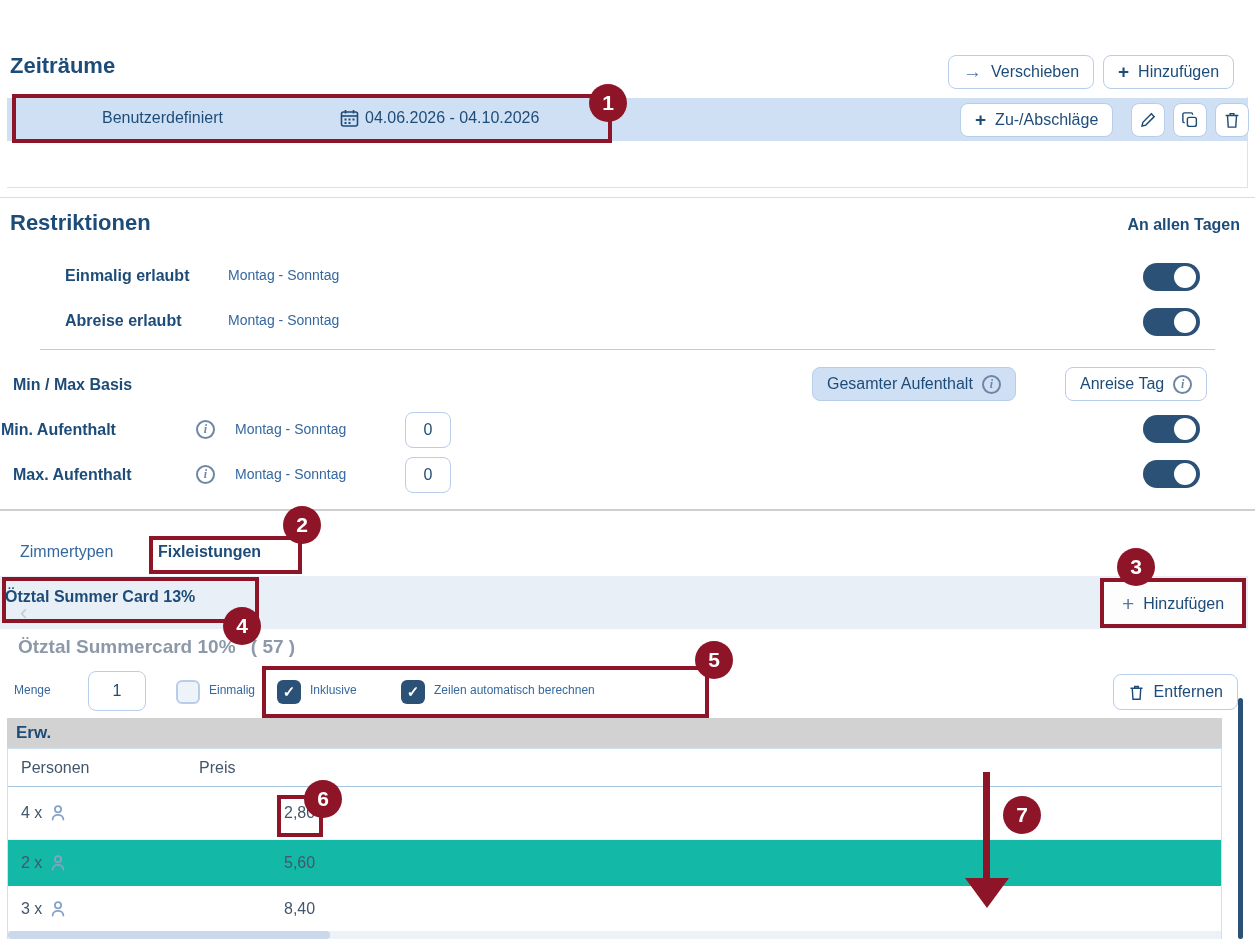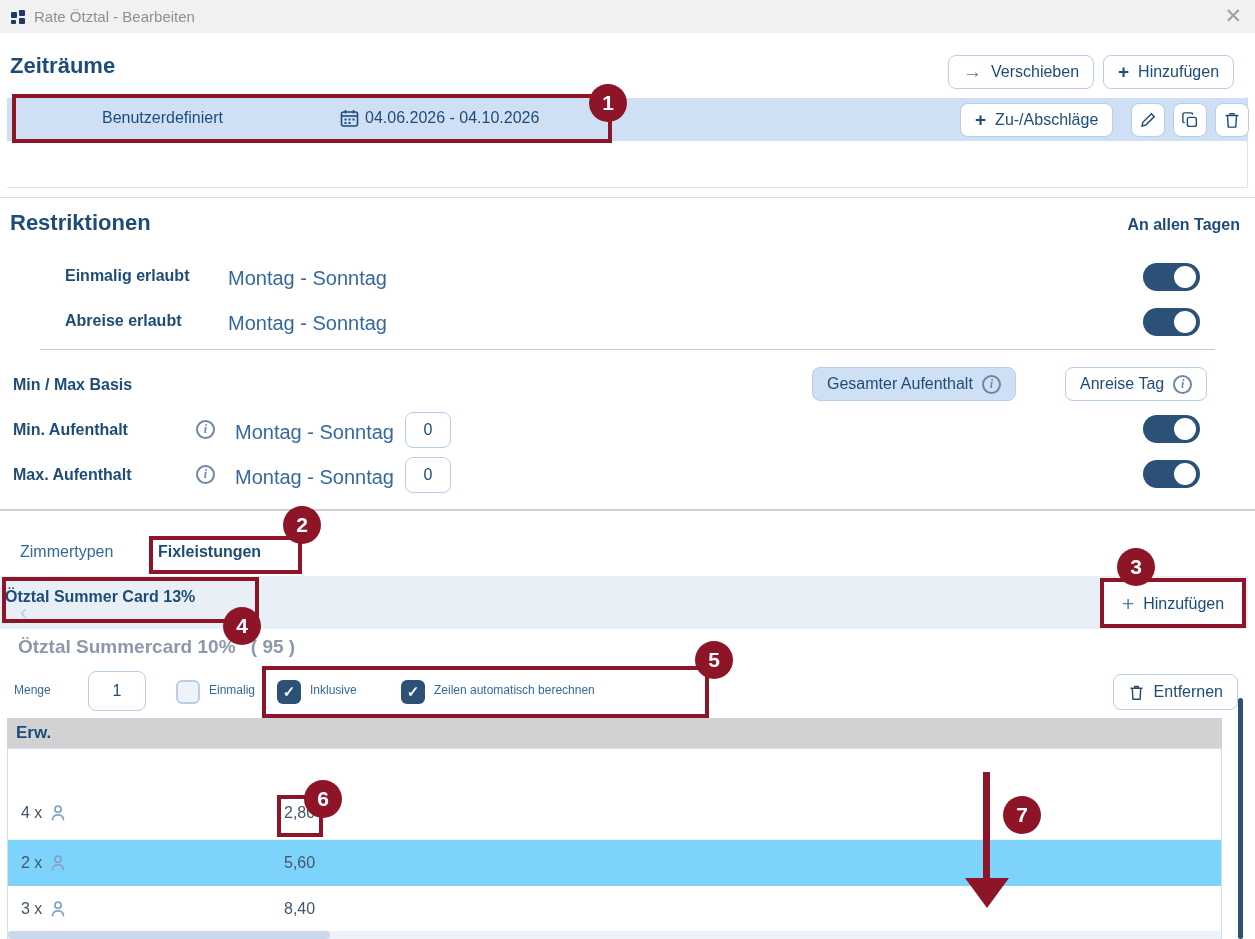--- a/index.html
+++ b/index.html
@@ -24,21 +24,21 @@
   .btn .plus{color:var(--navy);font-size:19px;font-weight:bold}
   .btn .arrow{color:#4d79ad;font-size:19px}
   .btn.sel{background:var(--rowblue)}
   .iconbtn{display:inline-flex;align-items:center;justify-content:center;width:34px;height:34px;
        background:#fff;border:1px solid var(--bord);border-radius:8px}
   
   .zlist{left:7px;top:97px;width:1241px;height:91px;border-right:1px solid #d5e4f3;border-bottom:1px solid #d5e4f3}
   .zrow{position:absolute;left:0;top:1px;width:1241px;height:43px;background:var(--rowblue)}
   .label-navy{font-size:16px;color:var(--navy)}
   .bold{font-weight:bold}
-  .value-blue{font-size:20px;color:var(--blue)}
+  .value-blue{font-size:14px;color:var(--blue)}
   
   .toggle{width:57px;height:28px;border-radius:14px;background:var(--toggle)}
   .toggle::after{content:"";position:absolute;right:4px;top:3px;width:22px;height:22px;border-radius:50%;background:#fff}
   
   .info{display:inline-flex;align-items:center;justify-content:center;width:19px;height:19px;
         border:2px solid #6e86a5;border-radius:50%;color:#6e86a5;font-size:12px;font-weight:bold;
         font-family:"Liberation Serif",serif;font-style:italic}
   
   .numbox{width:46px;height:36px;border:1px solid var(--bord);border-radius:8px;background:#fff;
         color:var(--navy);font-size:16px;text-align:center;font-family:"Liberation Sans",sans-serif}
@@ -57,50 +57,40 @@
   .cb.on{background:var(--toggle);color:#fff;display:flex;align-items:center;justify-content:center;
         font-size:15px;font-weight:bold}
   .cblabel{font-size:12px;color:var(--blue)}
   
   .erwbar{left:7px;top:718px;width:1215px;height:30px;background:var(--graybar);
         color:var(--navy);font-weight:bold;font-size:17px;line-height:30px;padding-left:9px}
   .tbl{left:7px;top:748px;width:1215px;height:191px;border:1px solid #cfe0f2;background:#fff}
   .trow{position:absolute;left:0;width:1213px}
   .thead{top:0;height:38px;border-bottom:1px solid #a5c4e0}
   .tcell{position:absolute;font-size:16px;color:var(--tabletext);top:50%;transform:translateY(-50%)}
-  .r-alt{background:#7dd3fc}
+  .r-alt{background:#14b8a6}
   .pers{display:flex;align-items:center;gap:7px}
   
   .vscroll{left:1238px;top:698px;width:5px;height:241px;border-radius:3px;background:var(--toggle)}
   .htrack{left:8px;top:931px;width:1213px;height:8px;background:#edf2f9}
   .hthumb{left:8px;top:931px;width:322px;height:8px;border-radius:4px;background:#c9d8ea}
   
   .ann-rect{border:4px solid var(--red);z-index:40}
   .ann-circle{width:38px;height:38px;border-radius:50%;background:var(--red);color:#fff;
         display:flex;align-items:center;justify-content:center;font-size:21px;font-weight:bold;z-index:41}
   .ann-line{background:var(--red);z-index:40}
   .ann-head{width:0;height:0;border-left:22px solid transparent;border-right:22px solid transparent;
         border-top:30px solid var(--red);z-index:40}
   svg{display:block}
 </style>
 </head>
 <body>
 
 <div class="stage">
 
-  <div class="abs titlebar">
-    <svg class="abs" style="left:10px;top:9px" width="16" height="16" viewBox="0 0 16 16">
-      <rect x="1" y="3" width="6" height="6" rx="1" fill="#1d3a5f"></rect>
-        <rect x="9" y="1" width="6" height="6" rx="1" fill="#1d3a5f"></rect>
-      <rect x="1" y="11" width="5" height="4" rx="1" fill="#1d3a5f"></rect>
-        <rect x="9" y="9" width="6" height="6" rx="1" fill="#1d3a5f"></rect>
-    </svg>
-    <div class="abs title-text">Rate Ötztal - Bearbeiten</div>
-    <div class="abs close-x">✕</div>
-  </div>
 
   <div class="abs h1" style="left:10px;top:53px">Zeiträume</div>
   <div class="abs btn" style="left:948px;top:55px">
     <span class="arrow">→</span>
     <span>Verschieben</span>
   </div>
   <div class="abs btn" style="left:1103px;top:55px">
     <span class="plus">+</span>
     <span>Hinzufügen</span>
   </div>
@@ -161,21 +151,21 @@
   <span class="abs label-navy bold" style="left:13px;top:376px">Min / Max Basis</span>
   <div class="abs btn sel" style="left:812px;top:367px">
     <span>Gesamter Aufenthalt</span>
     <span class="info">i</span>
   </div>
   <div class="abs btn" style="left:1065px;top:367px">
     <span>Anreise Tag</span>
     <span class="info">i</span>
   </div>
 
-  <span class="abs label-navy bold" style="left:13px;top:421px">Min. Aufenthalt</span>
+  <span class="abs label-navy bold" style="left:1px;top:421px">Min. Aufenthalt</span>
   <span class="abs info" style="left:196px;top:420px">i</span>
   <span class="abs value-blue" style="left:235px;top:421px">Montag - Sonntag</span>
   <input class="abs numbox" style="left: 405px; top: 412px;" value="0">
   <div class="abs toggle" style="left:1143px;top:415px"></div>
 
   <span class="abs label-navy bold" style="left:13px;top:466px">Max. Aufenthalt</span>
   <span class="abs info" style="left:196px;top:465px">i</span>
   <span class="abs value-blue" style="left:235px;top:466px">Montag - Sonntag</span>
   <input class="abs numbox" style="left: 405px; top: 457px;" value="0">
   <div class="abs toggle" style="left:1143px;top:460px"></div>
@@ -189,21 +179,21 @@
     <span class="abs" style="left:20px;top:24px;color:#c2ccd8;font-size:22px">‹</span>
     <span class="abs label-navy bold" style="left:5px;top:12px">Ötztal Summer Card 13%</span>
   </div>
   <div class="abs addarea">
     <span class="plus">+</span>
     <span>Hinzufügen</span>
   </div>
 
   <div class="abs" style="left:18px;top:636px;font-size:19px;font-weight:bold;color:var(--muted)">
     <span>Ötztal Summercard 10%</span>
-    <span style="margin-left:10px">( 95 )</span>
+    <span style="margin-left:10px">( 57 )</span>
   </div>
 
   <span class="abs cblabel" style="left:14px;top:683px">Menge</span>
   <input class="abs numbox" style="left: 88px; top: 671px; width: 58px; height: 40px;" value="1">
   <div class="abs cb off" style="left:176px;top:680px"></div>
   <span class="abs cblabel" style="left:209px;top:683px">Einmalig</span>
   <div class="abs cb on" style="left:277px;top:680px">
     <span>✓</span>
   </div>
   <span class="abs cblabel" style="left:310px;top:683px">Inklusive</span>
@@ -214,20 +204,24 @@
 
   <div class="abs btn" style="right:17px;top:674px;height:36px">
     <svg width="17" height="17" viewBox="0 0 24 24">
       <path d="M3.5 6h17M9.5 6V3.5h5V6M6 6l1 15.5h10L18 6" fill="none" stroke="#1e4c78" stroke-width="2"></path>
     </svg>
     <span>Entfernen</span>
   </div>
 
   <div class="abs erwbar">Erw.</div>
   <div class="abs tbl">
+    <div class="trow thead">
+      <span class="tcell" style="left:13px">Personen</span>
+      <span class="tcell" style="left:191px">Preis</span>
+    </div>
     <div class="trow" style="top:38px;height:53px;border-bottom:1px solid #eef3f8">
       <span class="tcell pers" style="left:13px">
         <span>4 x</span>
         <svg width="18" height="18" viewBox="0 0 18 18">
           <circle cx="9" cy="5.2" r="3.1" fill="none" stroke="#86a3c4" stroke-width="1.8"></circle>
           <path d="M3.6 15.6c0-3 2.4-4.8 5.4-4.8s5.4 1.8 5.4 4.8" fill="none" stroke="#86a3c4" stroke-width="1.8" stroke-linecap="round"></path>
         </svg>
       </span>
       <span class="tcell" style="left:276px">2,80</span>
     </div>

